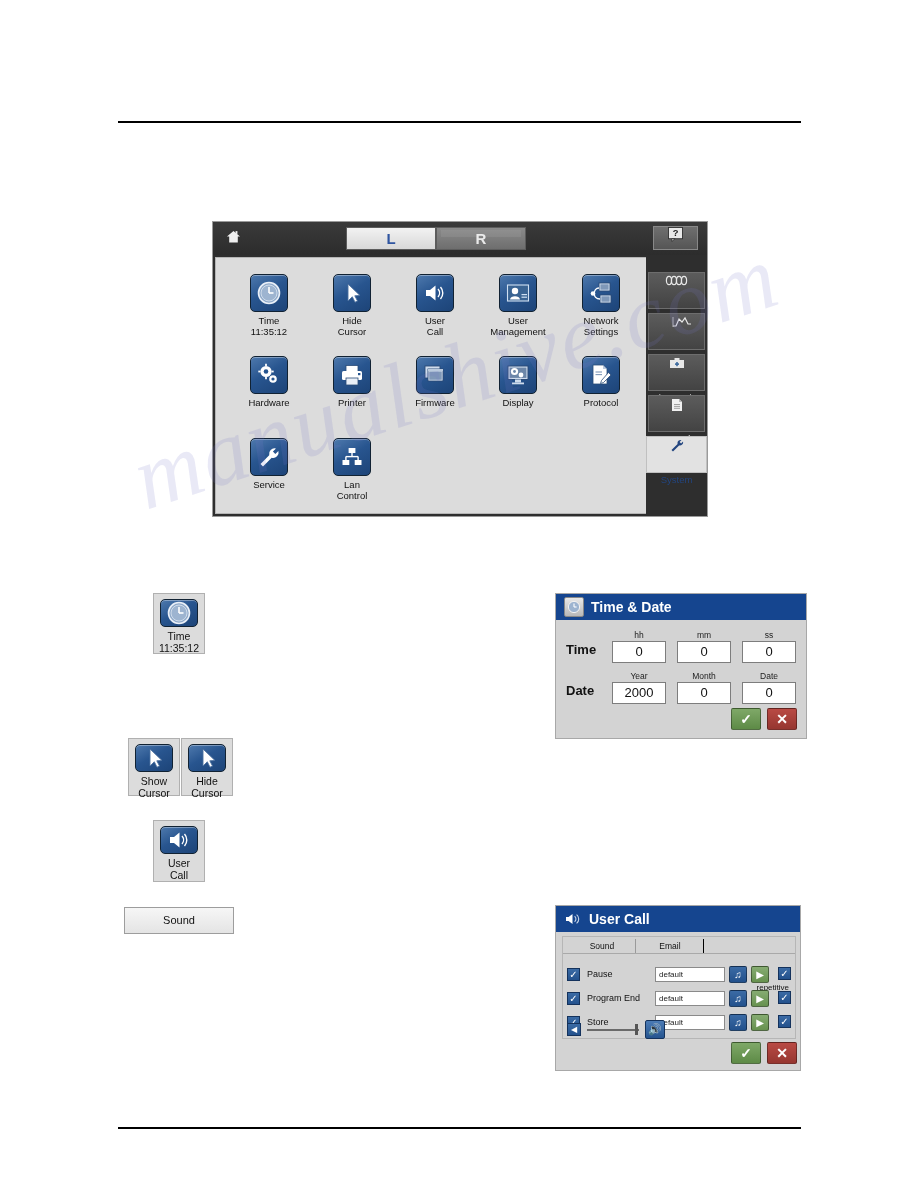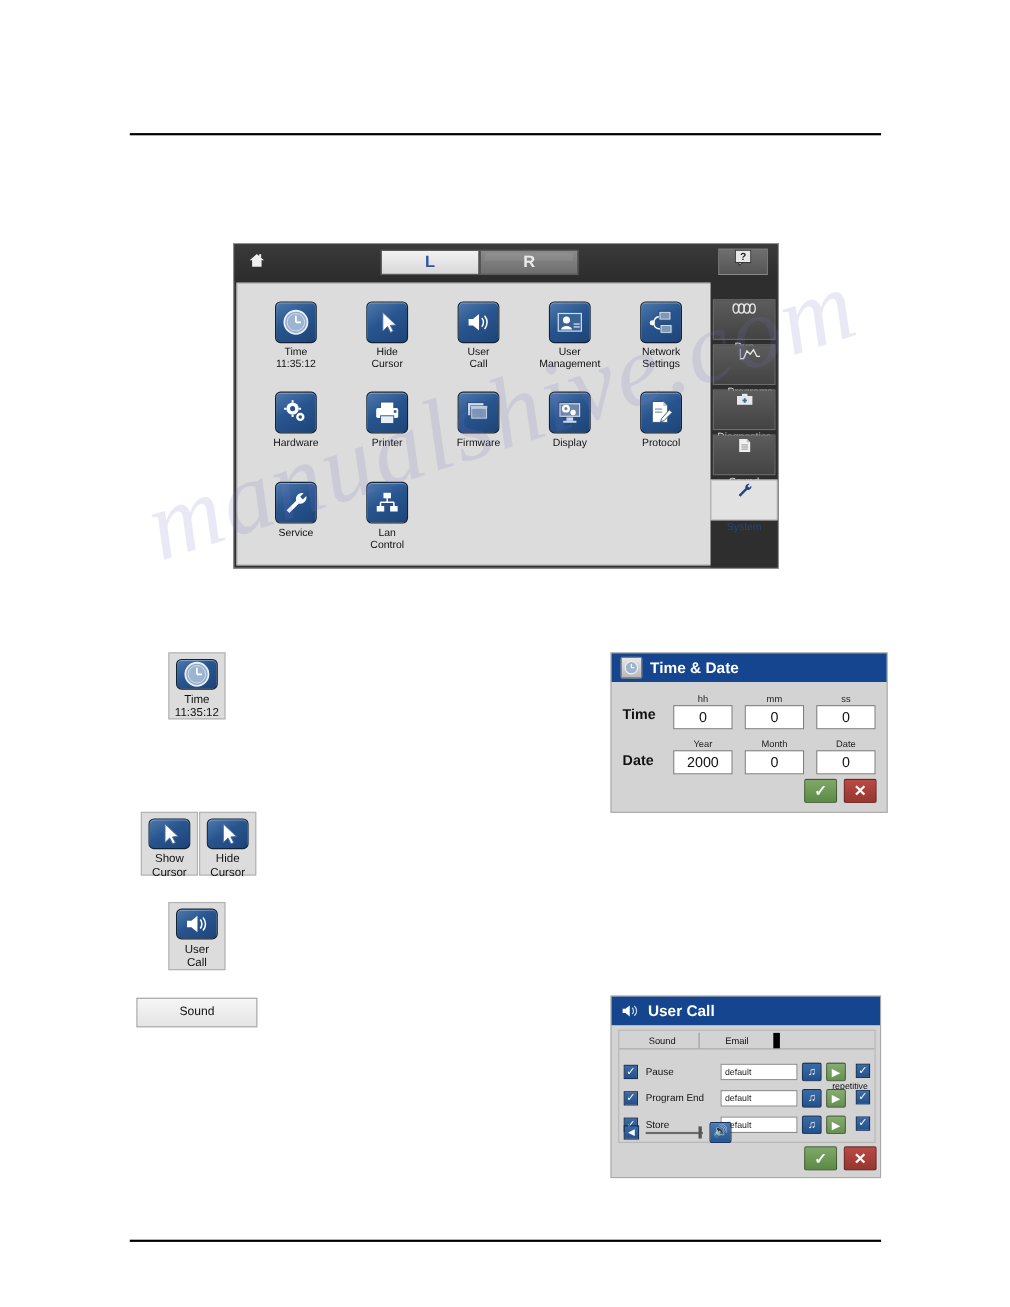--- a/index.html
+++ b/index.html
@@ -240,21 +240,21 @@
   }
   .uc-tabs{
     position:absolute;left:0;top:0;width:100%;height:17px;
     border-bottom:1px solid #a9a9a9;box-sizing:border-box;
   }
   .uc-tab{
     position:absolute;top:2px;height:14px;
     font-size:8.5px;color:#111;text-align:center;line-height:14px;cursor:pointer;
   }
   .uc-tab.a{left:6px;width:66px;border-right:1px solid #9a9a9a;}
-  .uc-tab.b{left:74px;width:66px;border-right:6px solid #000000;}
+  .uc-tab.b{left:74px;width:66px;border-right:1px solid #000000;}
 
   .uc-rep{
     position:absolute;right:6px;top:18px;
     font-size:8px;color:#111;margin-top:28px;
   }
   .uc-row{position:absolute;left:4px;width:226px;height:22px;}
   .uc-row .cb{
     position:absolute;left:0;top:3px;width:13px;height:13px;
     background:linear-gradient(#3b6ba5,#23518c);
     border:1px solid #14325c;box-sizing:border-box;

